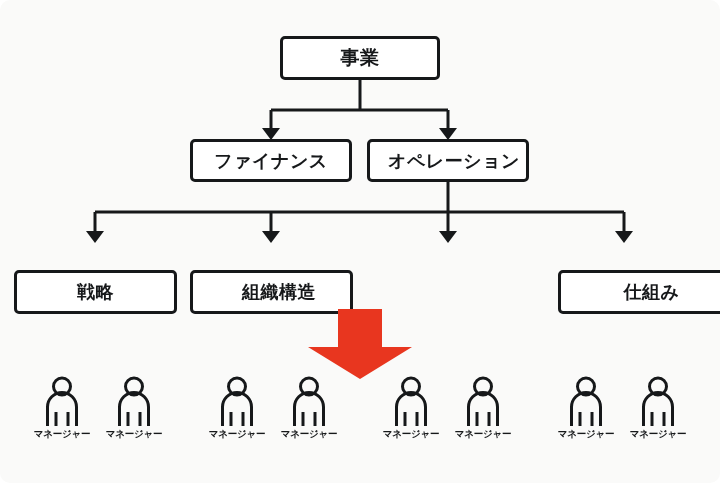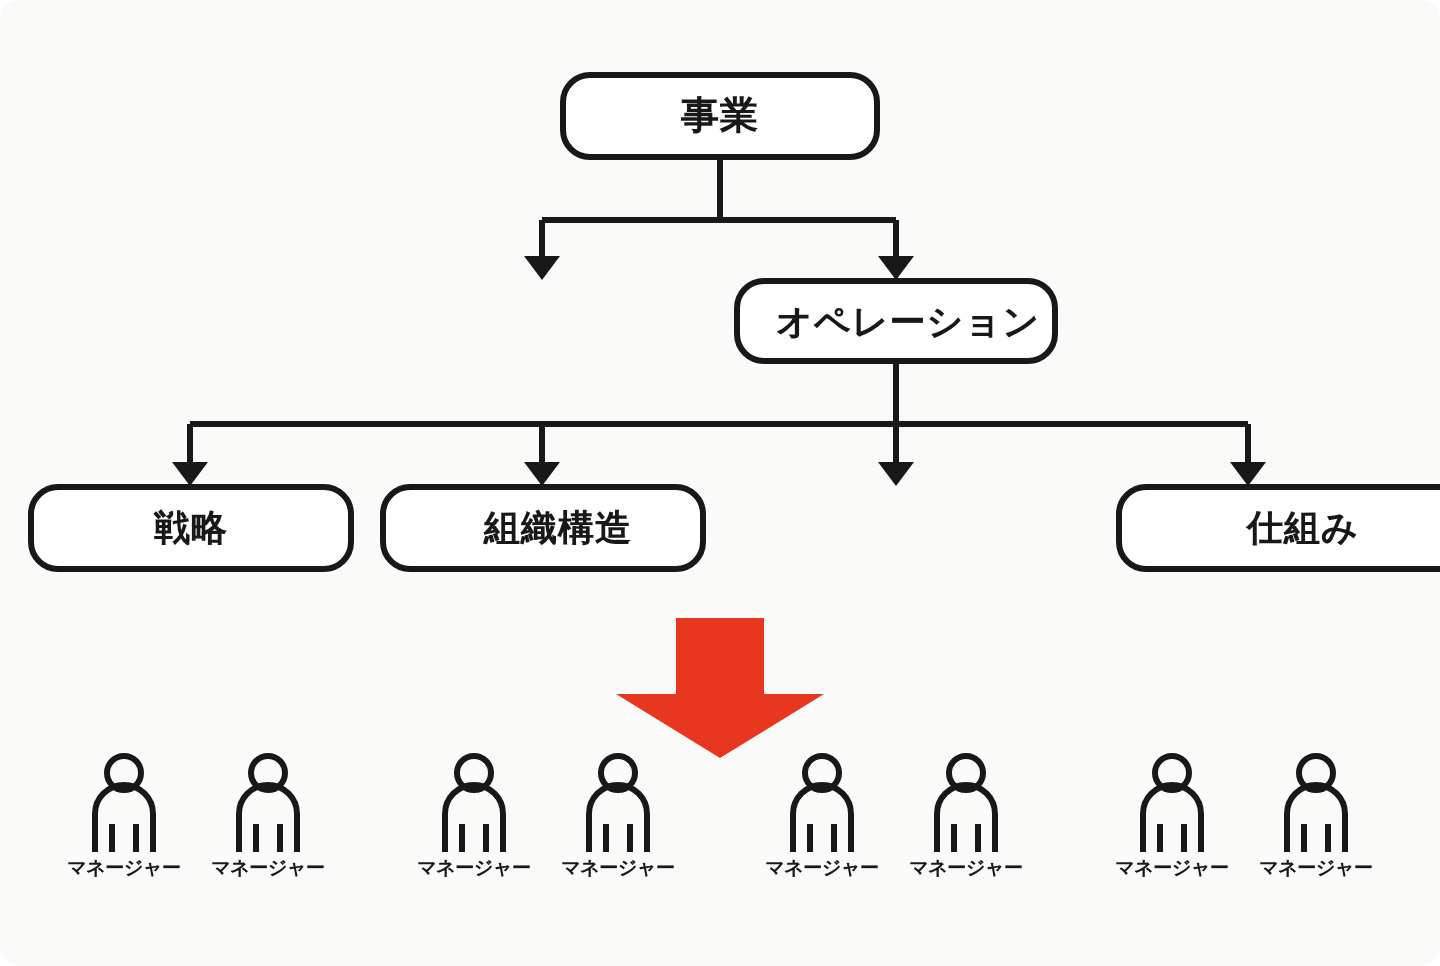--- a/index.html
+++ b/index.html
@@ -22,33 +22,33 @@
     border-radius: 10px;
     overflow: hidden;
   }
 
   
   .node {
     position: absolute;
     box-sizing: border-box;
     background: #ffffff;
     border: 3px solid #16181a;
-    border-radius: 15px;
+    border-radius: 5px;
     display: flex;
     align-items: center;
     justify-content: center;
     color: #16181a;
     font-weight: 700;
     letter-spacing: 0.5px;
     white-space: nowrap;
   }
 
   .node.lvl1 { font-size: 19px; }
   .node.lvl2 { font-size: 18px; }
-  .node.lvl3 { font-size: 18px; }
+  .node.lvl3 { font-size: 18px; margin-top: 28px; }
 
   
   #connectors {
     position: absolute;
     left: 0;
     top: 0;
     width: 720px;
     height: 483px;
     pointer-events: none;
   }
@@ -117,20 +117,23 @@
       <path d="M262,231 L280,231 L271,243 z"></path>
       <path d="M439,231 L457,231 L448,243 z"></path>
       <path d="M615,231 L633,231 L624,243 z"></path>
     </g>
   </svg>
 
   <div class="node lvl1" style="left:280px; top:36px; width:160px; height:44px;">
     <span>事業</span>
   </div>
 
+  <div class="node lvl2" style="left:190px; top:139px; width:162px; height:43px;">
+    <span>ファイナンス</span>
+  </div>
   <div class="node lvl2" style="left:367px; top:139px; width:162px; height:43px;padding-left:12px;">
     <span>オペレーション</span>
   </div>
 
   <div class="node lvl3" style="left:14px; top:242px; width:163px; height:44px;">
     <span>戦略</span>
   </div>
   <div class="node lvl3" style="left:190px; top:242px; width:163px; height:44px;padding-left:15px;">
     <span>組織構造</span>
   </div>

